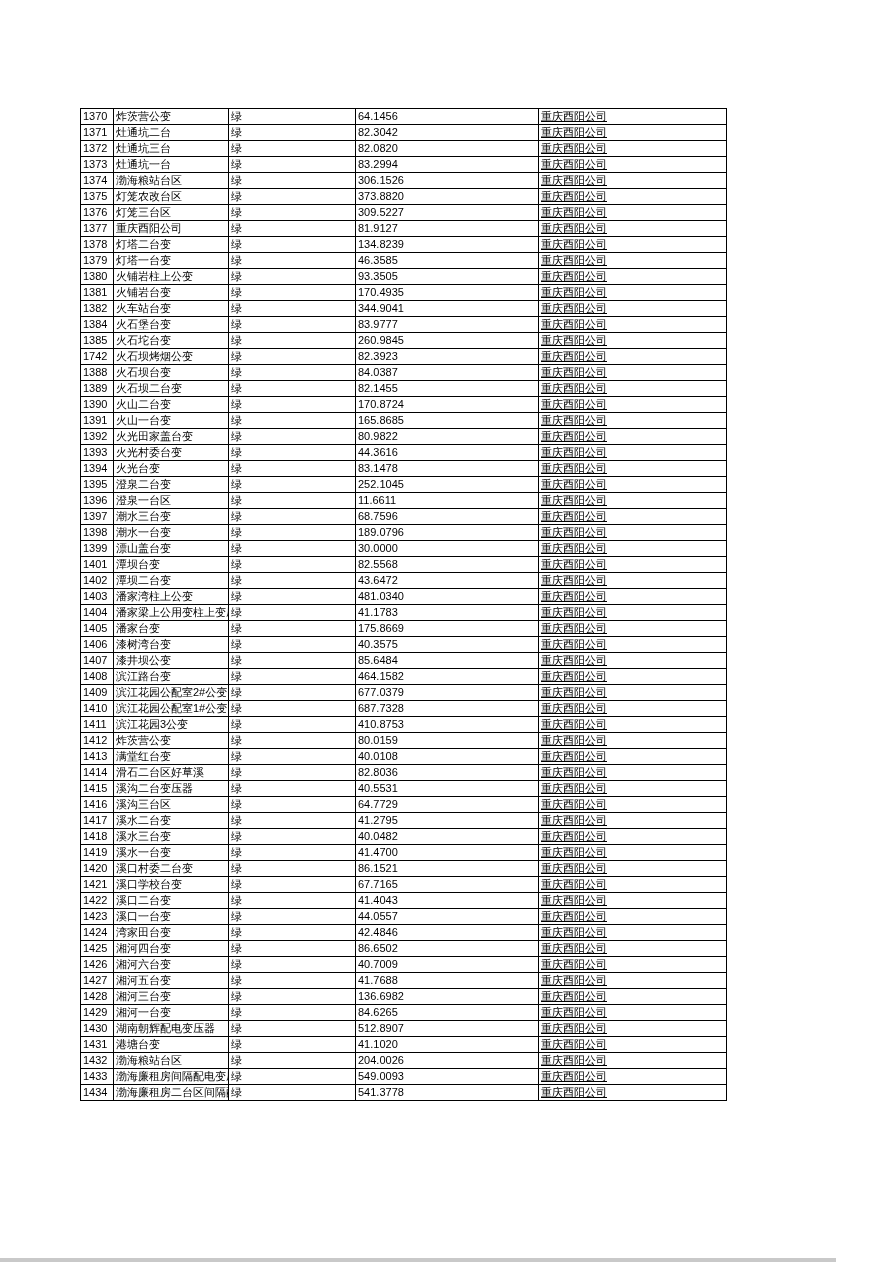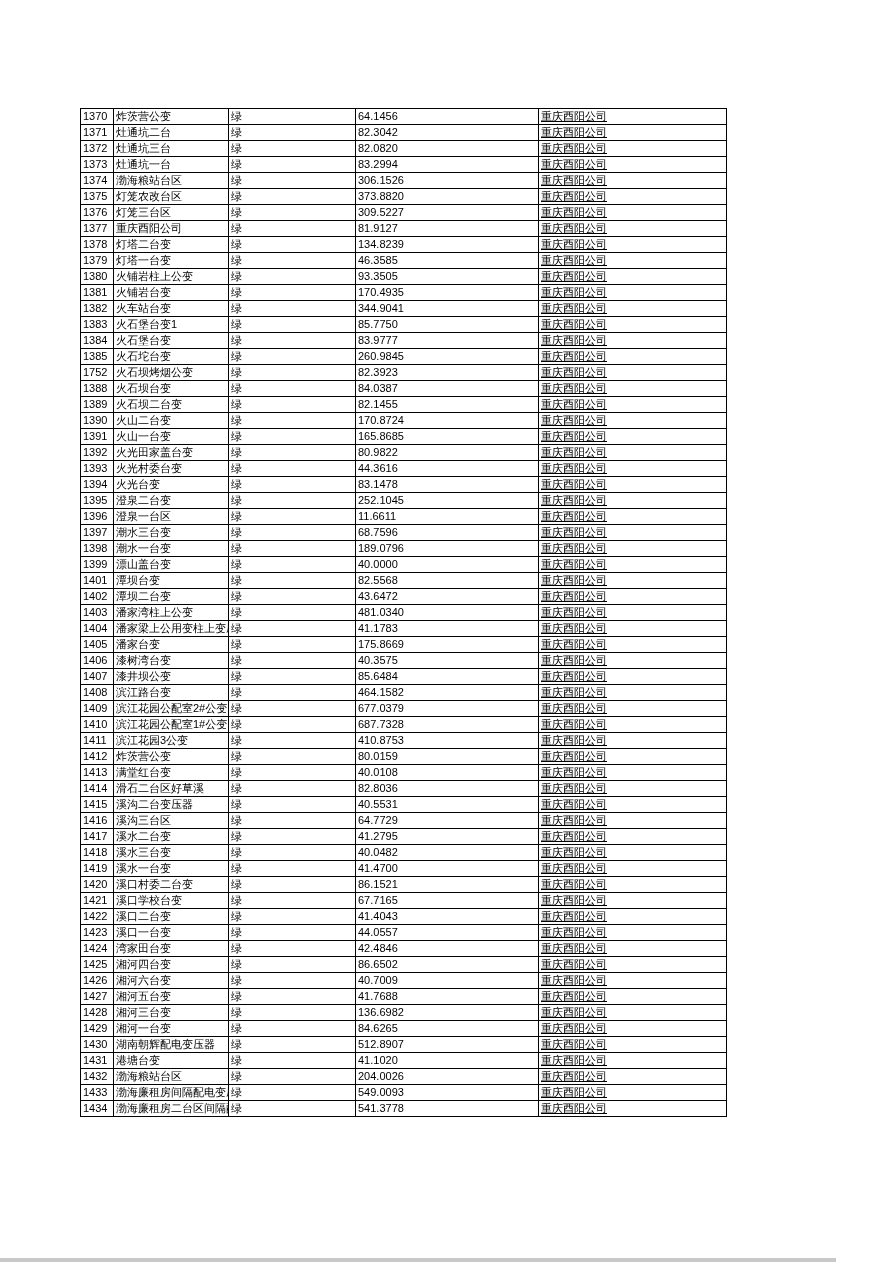--- a/index.html
+++ b/index.html
@@ -145,42 +145,35 @@
           <td class="col-company"><span class="company-link">重庆酉阳公司</span></td>
         </tr>
         <tr>
           <td class="col-id">1382</td>
           <td class="col-name">火车站台变</td>
           <td class="col-status">绿</td>
           <td class="col-value">344.9041</td>
           <td class="col-company"><span class="company-link">重庆酉阳公司</span></td>
         </tr>
         <tr>
-          <td class="col-id">1383</td>
-          <td class="col-name">火石堡台变1</td>
-          <td class="col-status">绿</td>
-          <td class="col-value">85.7750</td>
-          <td class="col-company"><span class="company-link">重庆酉阳公司</span></td>
-        </tr>
-        <tr>
           <td class="col-id">1384</td>
           <td class="col-name">火石堡台变</td>
           <td class="col-status">绿</td>
           <td class="col-value">83.9777</td>
           <td class="col-company"><span class="company-link">重庆酉阳公司</span></td>
         </tr>
         <tr>
           <td class="col-id">1385</td>
           <td class="col-name">火石坨台变</td>
           <td class="col-status">绿</td>
           <td class="col-value">260.9845</td>
           <td class="col-company"><span class="company-link">重庆酉阳公司</span></td>
         </tr>
         <tr>
-          <td class="col-id">1752</td>
+          <td class="col-id">1742</td>
           <td class="col-name">火石坝烤烟公变</td>
           <td class="col-status">绿</td>
           <td class="col-value">82.3923</td>
           <td class="col-company"><span class="company-link">重庆酉阳公司</span></td>
         </tr>
         <tr>
           <td class="col-id">1388</td>
           <td class="col-name">火石坝台变</td>
           <td class="col-status">绿</td>
           <td class="col-value">84.0387</td>
@@ -253,21 +246,21 @@
           <td class="col-id">1398</td>
           <td class="col-name">潮水一台变</td>
           <td class="col-status">绿</td>
           <td class="col-value">189.0796</td>
           <td class="col-company"><span class="company-link">重庆酉阳公司</span></td>
         </tr>
         <tr>
           <td class="col-id">1399</td>
           <td class="col-name">漂山盖台变</td>
           <td class="col-status">绿</td>
-          <td class="col-value">40.0000</td>
+          <td class="col-value">30.0000</td>
           <td class="col-company"><span class="company-link">重庆酉阳公司</span></td>
         </tr>
         <tr>
           <td class="col-id">1401</td>
           <td class="col-name">潭坝台变</td>
           <td class="col-status">绿</td>
           <td class="col-value">82.5568</td>
           <td class="col-company"><span class="company-link">重庆酉阳公司</span></td>
         </tr>
         <tr>

